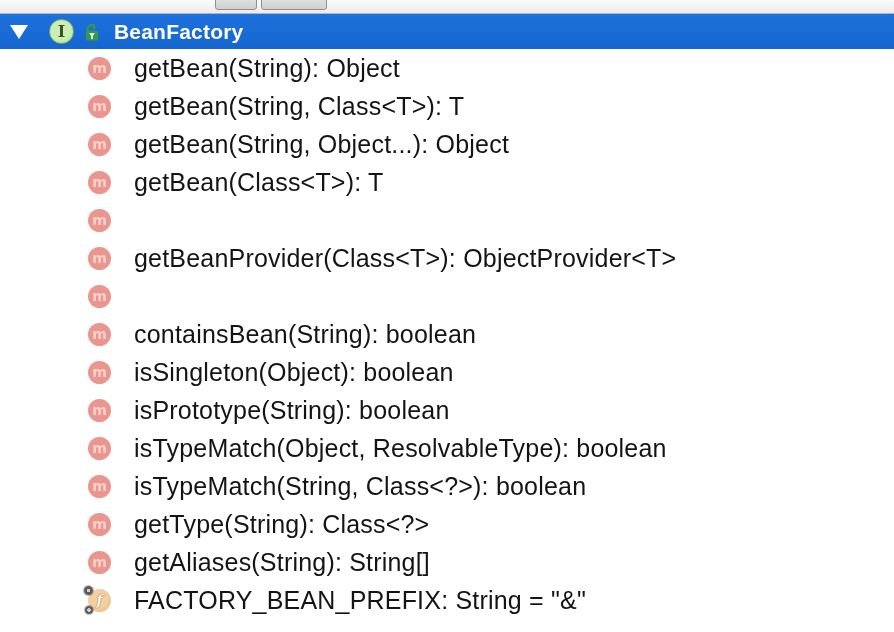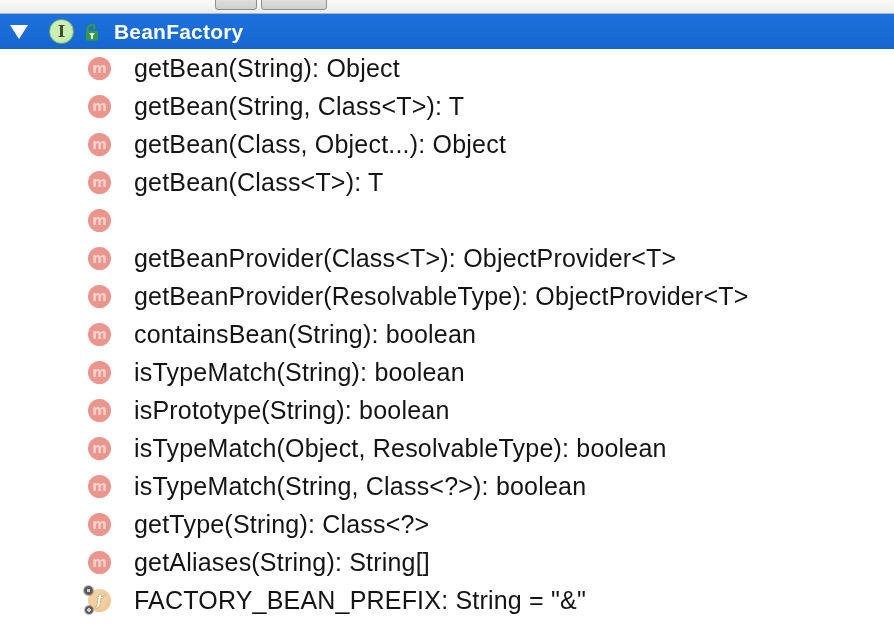--- a/index.html
+++ b/index.html
@@ -120,21 +120,21 @@
 
   <div class="member">
     <span class="member-icon method">m</span>
     <span class="lock"></span>
     <span class="member-label">getBean(String, Class&lt;T&gt;): T</span>
   </div>
 
   <div class="member">
     <span class="member-icon method">m</span>
     <span class="lock"></span>
-    <span class="member-label">getBean(Class, Object...): Object</span>
+    <span class="member-label">getBean(String, Object...): Object</span>
   </div>
 
   <div class="member">
     <span class="member-icon method">m</span>
     <span class="lock"></span>
     <span class="member-label">getBean(Class&lt;T&gt;): T</span>
   </div>
 
   <div class="member">
     <span class="member-icon method">m</span>
@@ -143,33 +143,32 @@
 
   <div class="member">
     <span class="member-icon method">m</span>
     <span class="lock"></span>
     <span class="member-label">getBeanProvider(Class&lt;T&gt;): ObjectProvider&lt;T&gt;</span>
   </div>
 
   <div class="member">
     <span class="member-icon method">m</span>
     <span class="lock"></span>
-    <span class="member-label">getBeanProvider(ResolvableType): ObjectProvider&lt;T&gt;</span>
   </div>
 
   <div class="member">
     <span class="member-icon method">m</span>
     <span class="lock"></span>
     <span class="member-label">containsBean(String): boolean</span>
   </div>
 
   <div class="member">
     <span class="member-icon method">m</span>
     <span class="lock"></span>
-    <span class="member-label">isTypeMatch(String): boolean</span>
+    <span class="member-label">isSingleton(Object): boolean</span>
   </div>
 
   <div class="member">
     <span class="member-icon method">m</span>
     <span class="lock"></span>
     <span class="member-label">isPrototype(String): boolean</span>
   </div>
 
   <div class="member">
     <span class="member-icon method">m</span>

